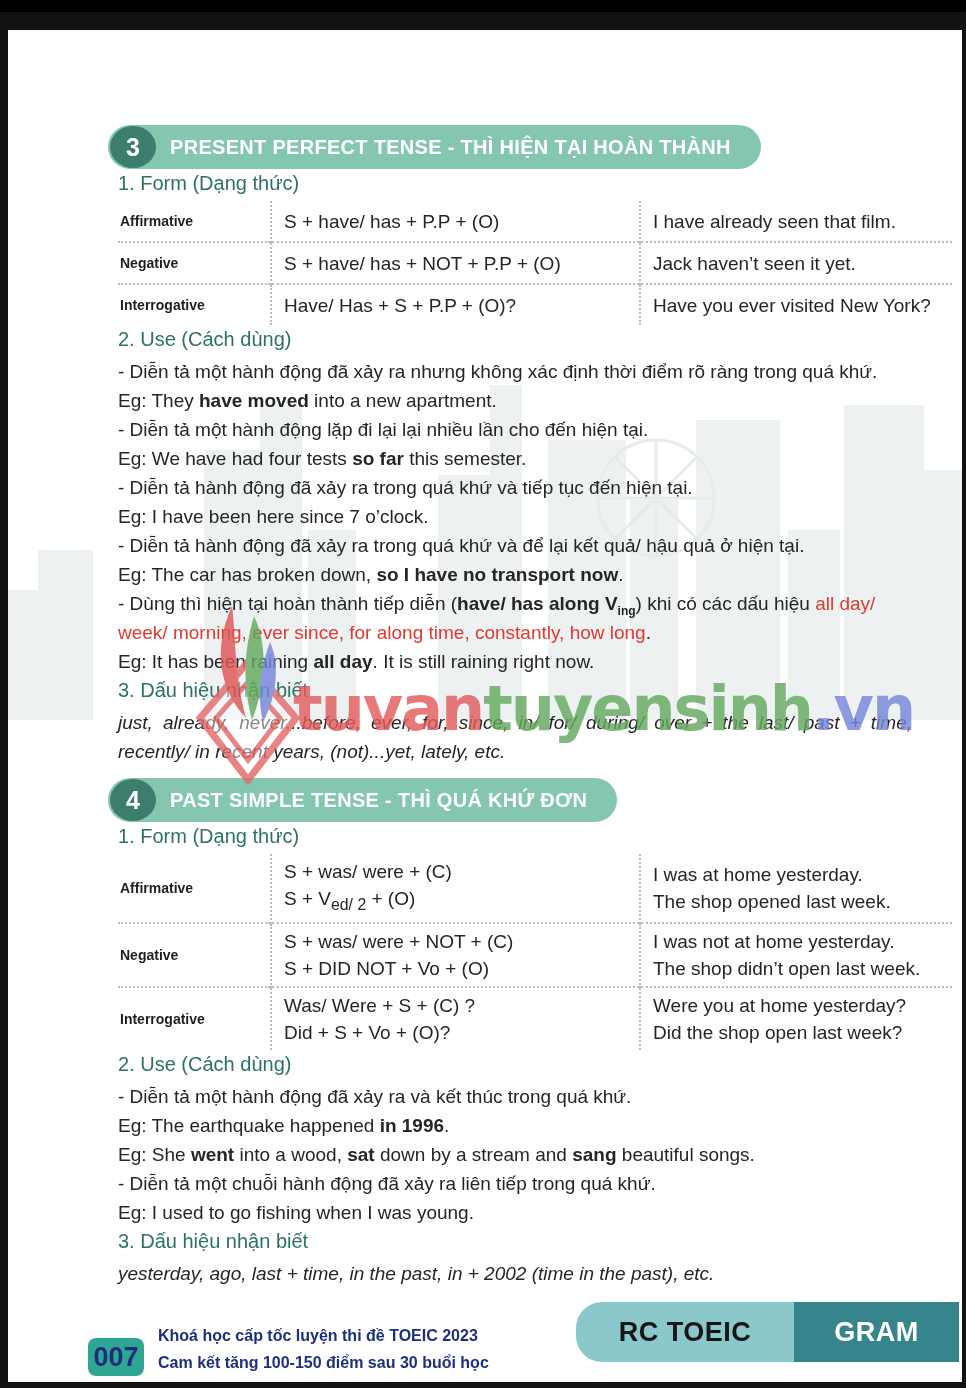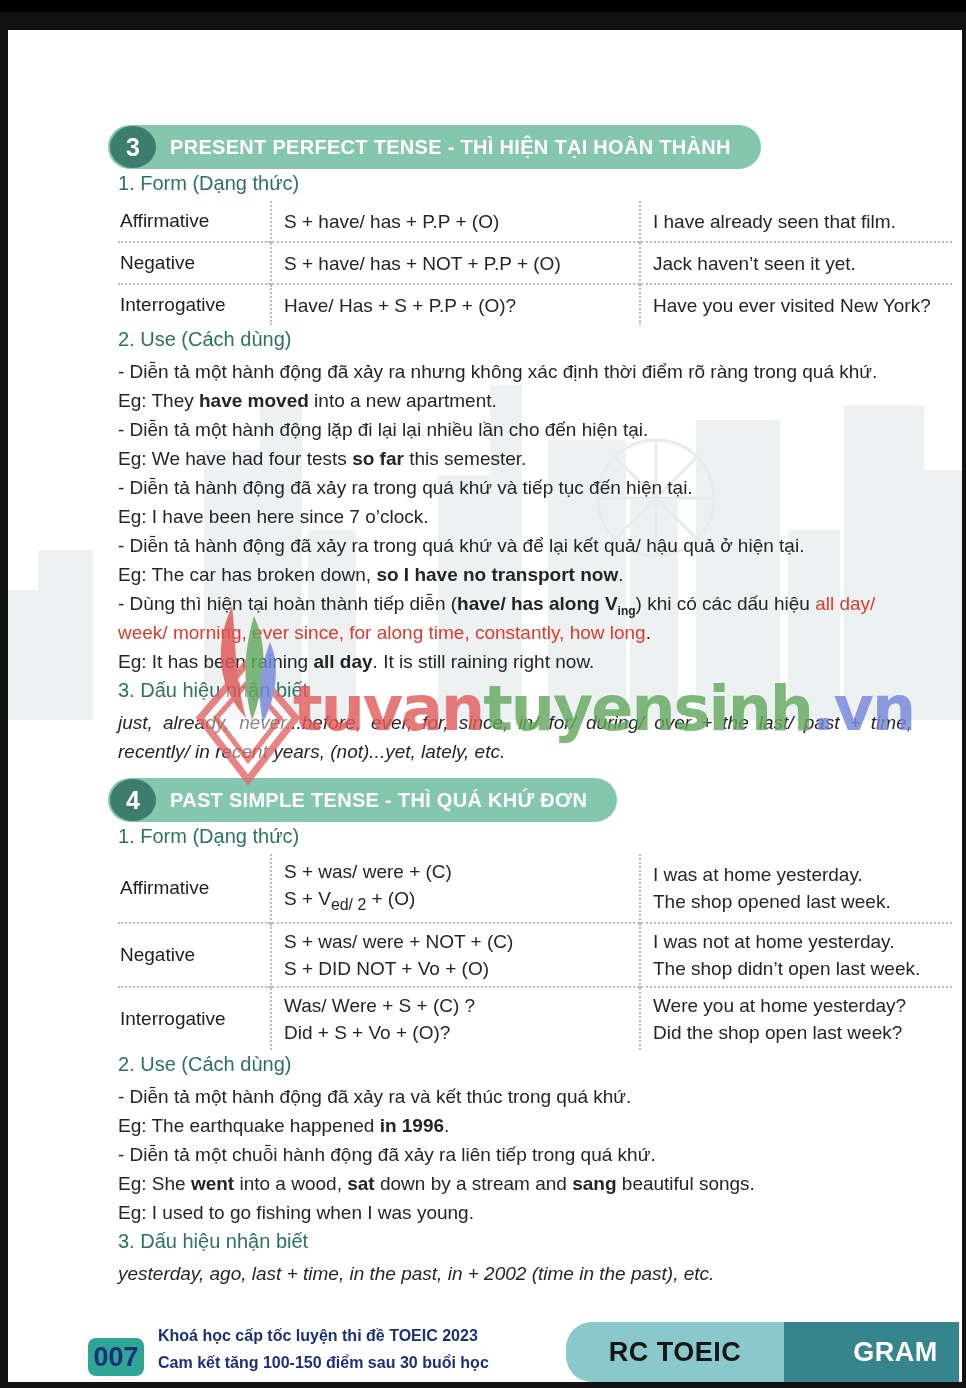--- a/index.html
+++ b/index.html
@@ -28,21 +28,21 @@
   }
   .pill .ttl{color:#fff;font-weight:bold;font-size:20px;letter-spacing:.3px;}
   h3.sec{
     color:var(--teal-heading);font-size:20px;font-weight:normal;margin:0;
     line-height:28px;
   }
   .mt18{margin-top:18px;} .mt6{margin-top:6px;} .mt4{margin-top:4px;} .mt12{margin-top:12px;} .mt16{margin-top:16px;}
   
   table.form{border-collapse:collapse;margin-top:4px;width:794px;table-layout:fixed;}
   table.form td{vertical-align:middle;padding:4px 10px 4px 0;}
-  table.form td.lbl{width:140px;font-weight:normal;font-size:19px;color:#1e1e1e;padding-left:2px;}
+  table.form td.lbl{width:140px;font-weight:bold;font-size:14px;color:#1e1e1e;padding-left:2px;}
   table.form td.frm{width:345px;border-left:2px dotted var(--border-dot);padding-left:12px;}
   table.form td.exm{width:289px;border-left:2px dotted var(--border-dot);padding-left:12px;}
   table.form tr + tr td{border-top:2px dotted var(--border-dot);}
   table.form .rline{font-size:19px;color:#252525;line-height:27px;white-space:nowrap;}
   table.t1 td{height:32px;}
   table.t2 td{height:50px;}
   
   .rich .rline{font-size:19px;color:#252525;line-height:29px;white-space:nowrap;}
   .rich .b,b{font-weight:bold;}
   .rich .red{color:var(--red);margin-top:16px;}
@@ -56,29 +56,29 @@
     letter-spacing:-2px;white-space:nowrap;font-family:"DejaVu Sans", sans-serif;
   }
   
   .footer{position:absolute;left:0;right:0;bottom:0;height:64px;z-index:2;}
   .page-badge{
     position:absolute;left:80px;bottom:6px;width:56px;height:38px;border-radius:8px;
     background:var(--badge-007-bg);color:var(--navy);font-weight:bold;font-size:27px;
     display:flex;align-items:center;justify-content:center;
   }
   .footer-text{position:absolute;left:150px;bottom:6px;color:var(--navy);font-size:16px;font-weight:600;line-height:27px;}
-  .tag{position:absolute;right:3px;bottom:0;height:60px;display:flex;}
+  .tag{position:absolute;right:3px;bottom:20px;height:60px;display:flex;}
   .tag .left{
     background:var(--rc-left-bg);color:#161616;font-weight:bold;font-size:27px;
     border-radius:26px 0 0 26px;display:flex;align-items:center;justify-content:center;
     width:218px;letter-spacing:.5px;
   }
   .tag .right{
     background:var(--rc-right-bg);color:#fff;font-weight:bold;font-size:27px;
-    display:flex;align-items:center;justify-content:center;width:127px;letter-spacing:.5px;padding-left:48px;
+    display:flex;align-items:center;justify-content:center;width:165px;letter-spacing:.5px;
   }
 </style>
 </head>
 <body>
 
 <div class="topbar"></div>
 
 <div class="page">
 
   <svg class="skyline" viewBox="0 0 954 340">
@@ -210,22 +210,22 @@
               <div class="rline"><span>Did the shop open last week?</span></div>
             </td>
       </tr>
     </tbody>
       </table>
 
     <h3 class="sec mt4">2. Use (Cách dùng)</h3>
     <div class="rich mt4">
         <div class="rline"><span>- Diễn tả một hành động đã xảy ra và kết thúc trong quá khứ.</span></div>
         <div class="rline"><span>Eg: The earthquake happened </span><span class="b">in 1996</span><span>.</span></div>
+        <div class="rline"><span>Eg: She </span><span class="b">went</span><span> into a wood, </span><span class="b">sat</span><span> down by a stream and </span><span class="b">sang</span><span> beautiful songs.</span></div>
         <div class="rline"><span>- Diễn tả một chuỗi hành động đã xảy ra liên tiếp trong quá khứ.</span></div>
-        <div class="rline"><span>Eg: She </span><span class="b">went</span><span> into a wood, </span><span class="b">sat</span><span> down by a stream and </span><span class="b">sang</span><span> beautiful songs.</span></div>
         <div class="rline"><span>Eg: I used to go fishing when I was young.</span></div>
       </div>
 
     <h3 class="sec mt4">3. Dấu hiệu nhận biết</h3>
     <div class="rich italic mt4">
         <div class="rline"><span>yesterday, ago, last + time, in the past, in + 2002 (time in the past), etc.</span></div>
       </div>
 
   </div>
 

